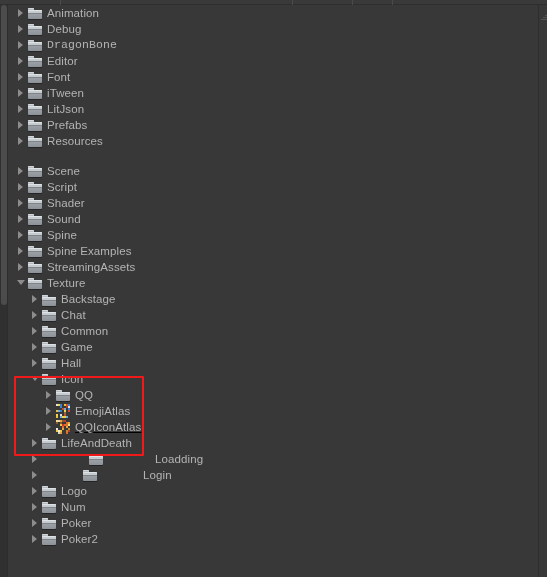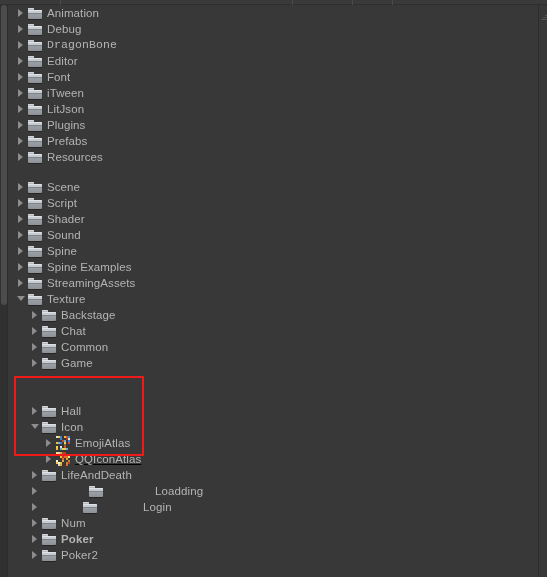--- a/index.html
+++ b/index.html
@@ -287,29 +287,20 @@
         </span>
         <span class="label">LitJson</span>
       </div>
       <div class="row" style="padding-left: 6px;">
         <span class="twisty collapsed"></span>
         <span class="ficon">
           <i class="tab"></i>
           <i class="body"></i>
           <i class="lip"></i>
         </span>
-        <span class="label">Plugins</span>
-      </div>
-      <div class="row" style="padding-left: 6px;">
-        <span class="twisty collapsed"></span>
-        <span class="ficon">
-          <i class="tab"></i>
-          <i class="body"></i>
-          <i class="lip"></i>
-        </span>
         <span class="label">Prefabs</span>
       </div>
       <div class="row" style="padding-left: 6px;">
         <span class="twisty collapsed"></span>
         <span class="ficon">
           <i class="tab"></i>
           <i class="body"></i>
           <i class="lip"></i>
         </span>
         <span class="label">Resources</span>
@@ -379,21 +370,21 @@
       </div>
       <div class="row" style="padding-left: 6px;">
         <span class="twisty expanded"></span>
         <span class="ficon">
           <i class="tab"></i>
           <i class="body"></i>
           <i class="lip"></i>
         </span>
         <span class="label">Texture</span>
       </div>
-      <div class="row" style="padding-left: 20px;">
+      <div class="row" style="padding-left: 20px; align-items: flex-end;">
         <span class="twisty collapsed"></span>
         <span class="ficon">
           <i class="tab"></i>
           <i class="body"></i>
           <i class="lip"></i>
         </span>
         <span class="label">Backstage</span>
       </div>
       <div class="row" style="padding-left: 20px;">
         <span class="twisty collapsed"></span>
@@ -415,37 +406,46 @@
       </div>
       <div class="row" style="padding-left: 20px;">
         <span class="twisty collapsed"></span>
         <span class="ficon">
           <i class="tab"></i>
           <i class="body"></i>
           <i class="lip"></i>
         </span>
         <span class="label">Game</span>
       </div>
-      <div class="row" style="padding-left: 20px; margin-top: 32px;">
+      <div class="row" style="padding-left: 20px;">
         <span class="twisty collapsed"></span>
         <span class="ficon">
           <i class="tab"></i>
           <i class="body"></i>
           <i class="lip"></i>
         </span>
         <span class="label">Hall</span>
       </div>
       <div class="row" style="padding-left: 20px;">
         <span class="twisty expanded"></span>
         <span class="ficon">
           <i class="tab"></i>
           <i class="body"></i>
           <i class="lip"></i>
         </span>
         <span class="label">Icon</span>
+      </div>
+      <div class="row" style="padding-left: 34px;">
+        <span class="twisty collapsed"></span>
+        <span class="ficon">
+          <i class="tab"></i>
+          <i class="body"></i>
+          <i class="lip"></i>
+        </span>
+        <span class="label">QQ</span>
       </div>
       <div class="row" style="padding-left: 34px;">
         <span class="twisty collapsed"></span>
         <span class="aicon">
           <span style="left: 0px; top: 0px; width: 2px; height: 2px; background: rgb(233, 228, 214);"></span>
           <span style="left: 2px; top: 0px; width: 2px; height: 2px; background: rgb(240, 210, 75);"></span>
           <span style="left: 4px; top: 0px; width: 2px; height: 2px; background: rgb(63, 127, 208);"></span>
           <span style="left: 8px; top: 0px; width: 2px; height: 2px; background: rgb(232, 195, 58);"></span>
           <span style="left: 10px; top: 0px; width: 2px; height: 2px; background: rgb(200, 80, 47);"></span>
           <span style="left: 12px; top: 0px; width: 2px; height: 2px; background: rgb(63, 127, 208);"></span>
@@ -525,30 +525,39 @@
       </div>
       <div class="row" style="padding-left: 20px; gap: 41px;">
         <span class="twisty collapsed"></span>
         <span class="ficon">
           <i class="tab"></i>
           <i class="body"></i>
           <i class="lip"></i>
         </span>
         <span class="label">Login</span>
       </div>
+      <div class="row" style="padding-left: 20px;">
+        <span class="twisty collapsed"></span>
+        <span class="ficon">
+          <i class="tab"></i>
+          <i class="body"></i>
+          <i class="lip"></i>
+        </span>
+        <span class="label">Logo</span>
+      </div>
       <div class="row" style="padding-left: 20px; text-align: right;">
         <span class="twisty collapsed"></span>
         <span class="ficon">
           <i class="tab"></i>
           <i class="body"></i>
           <i class="lip"></i>
         </span>
         <span class="label">Num</span>
       </div>
-      <div class="row" style="padding-left: 20px; font-weight: bold;">
+      <div class="row" style="padding-left: 20px;">
         <span class="twisty collapsed"></span>
         <span class="ficon">
           <i class="tab"></i>
           <i class="body"></i>
           <i class="lip"></i>
         </span>
         <span class="label">Poker</span>
       </div>
       <div class="row" style="padding-left: 20px;">
         <span class="twisty collapsed"></span>

